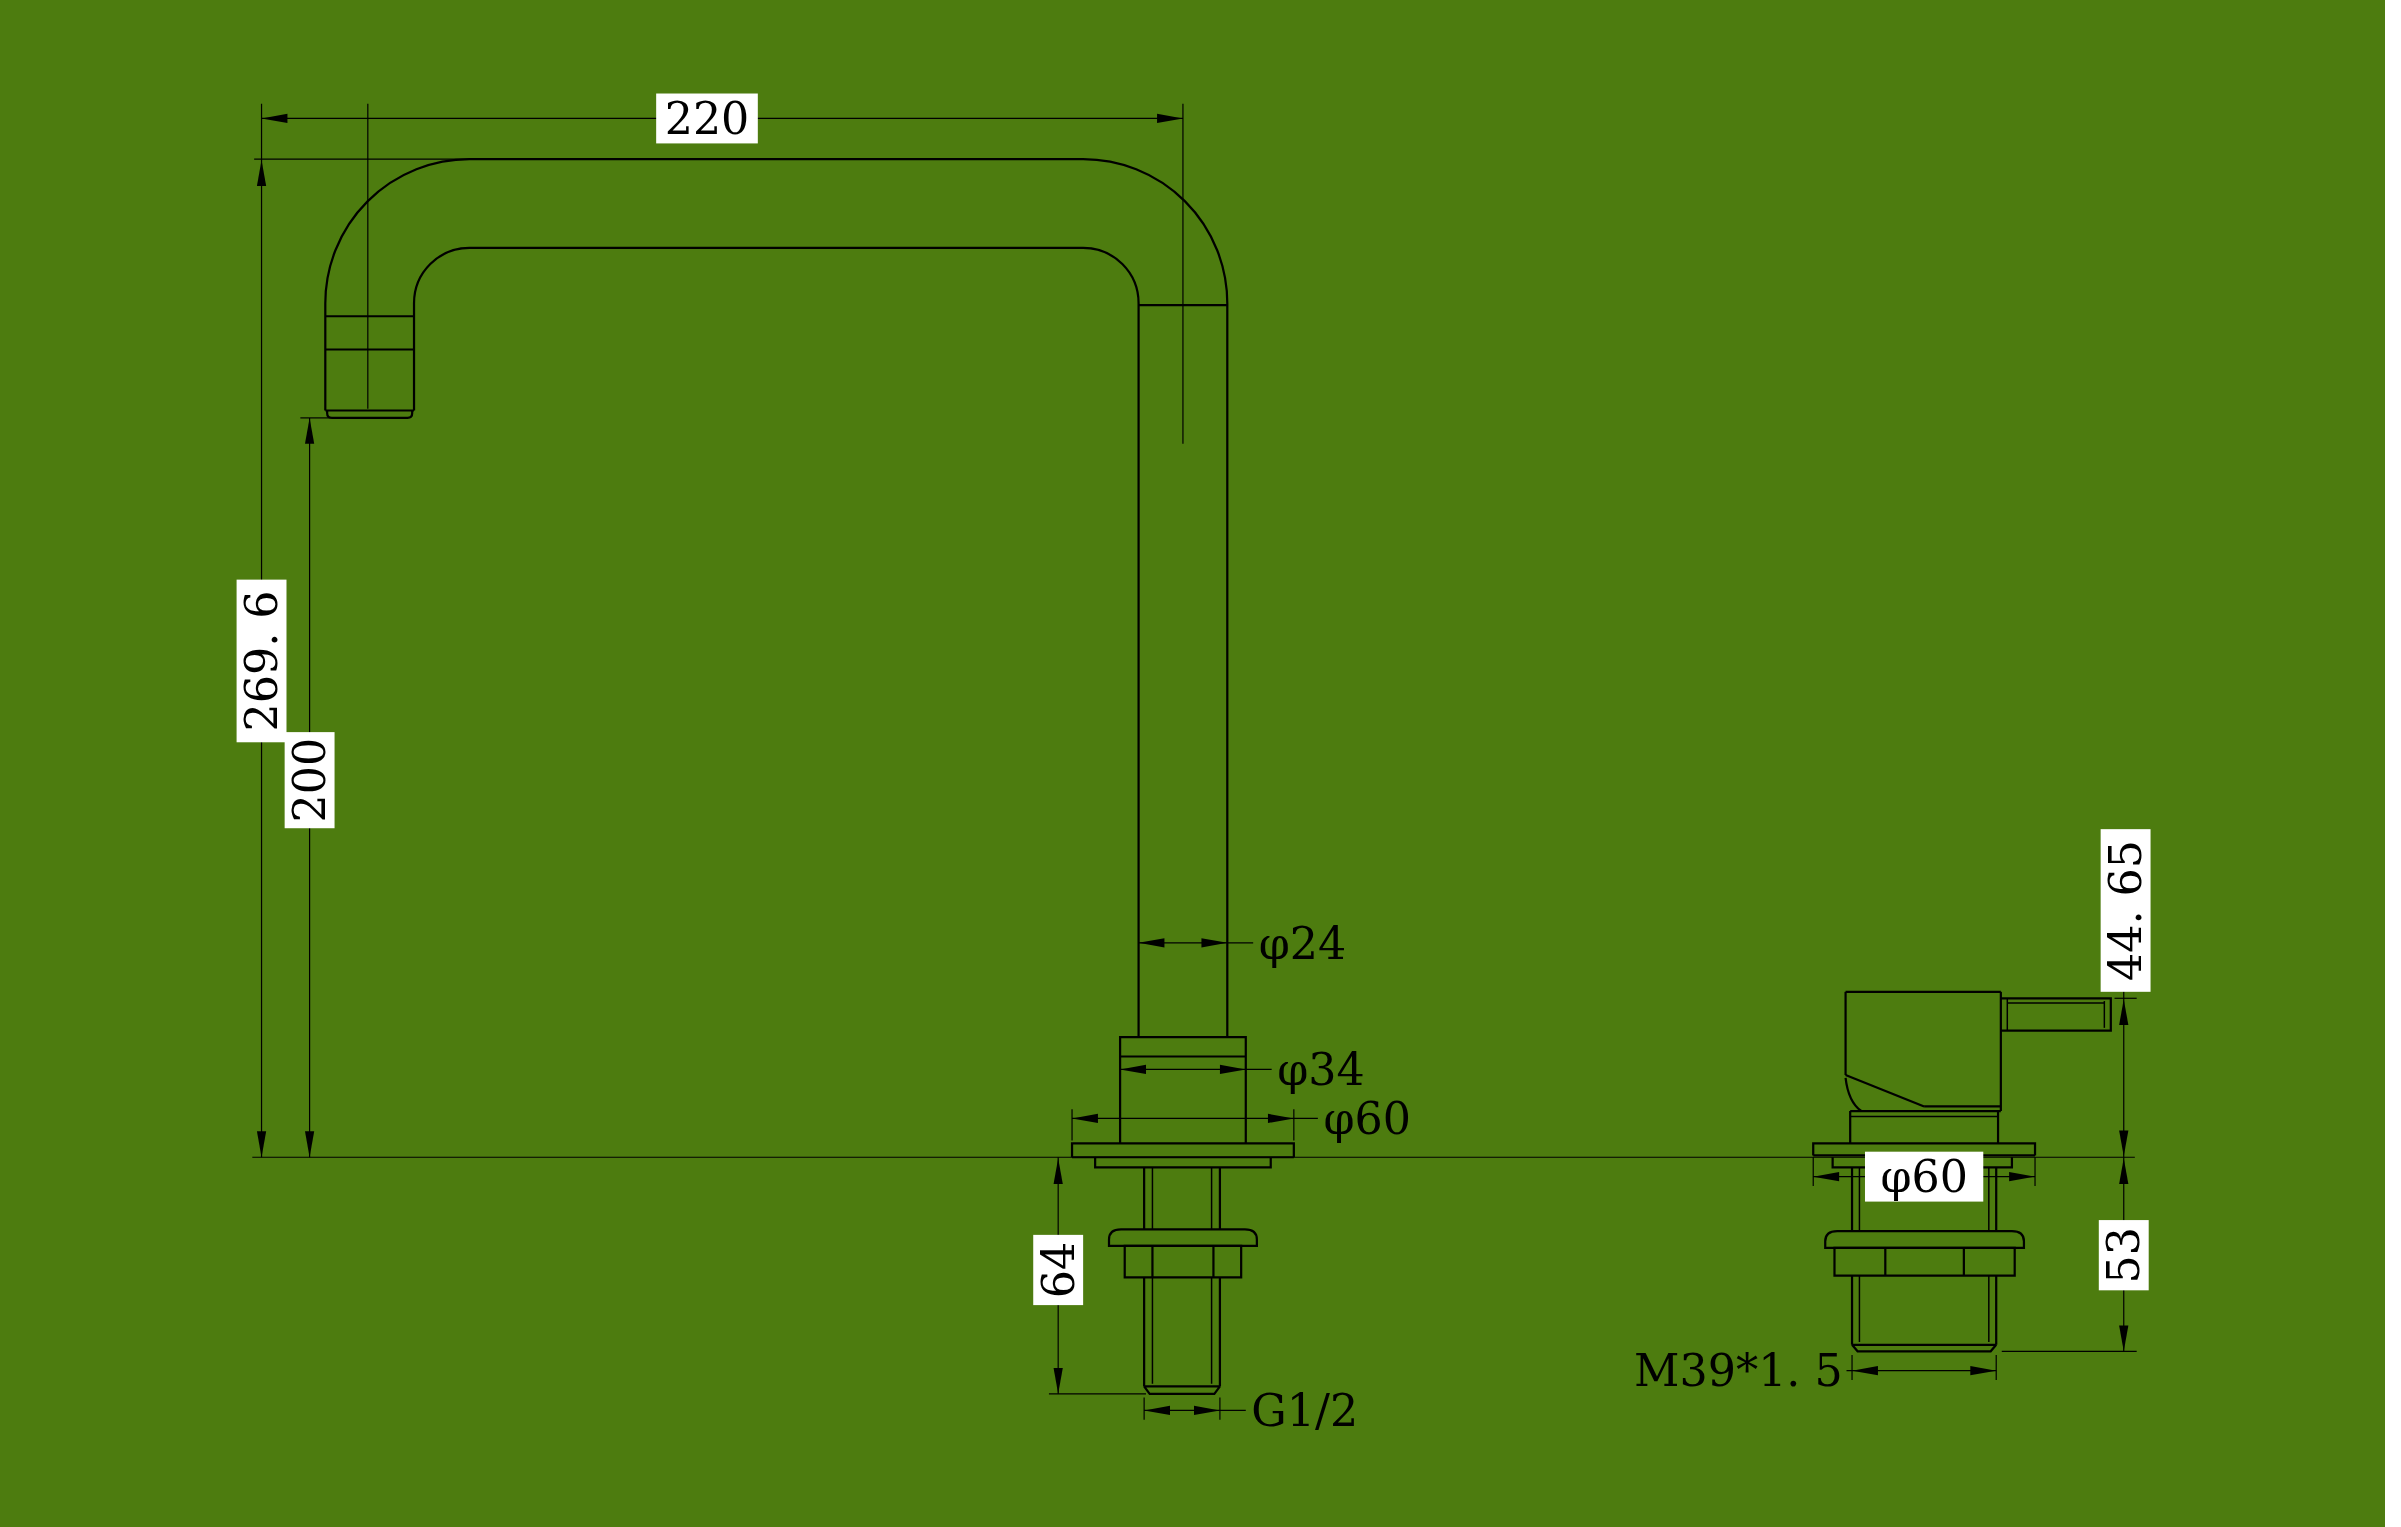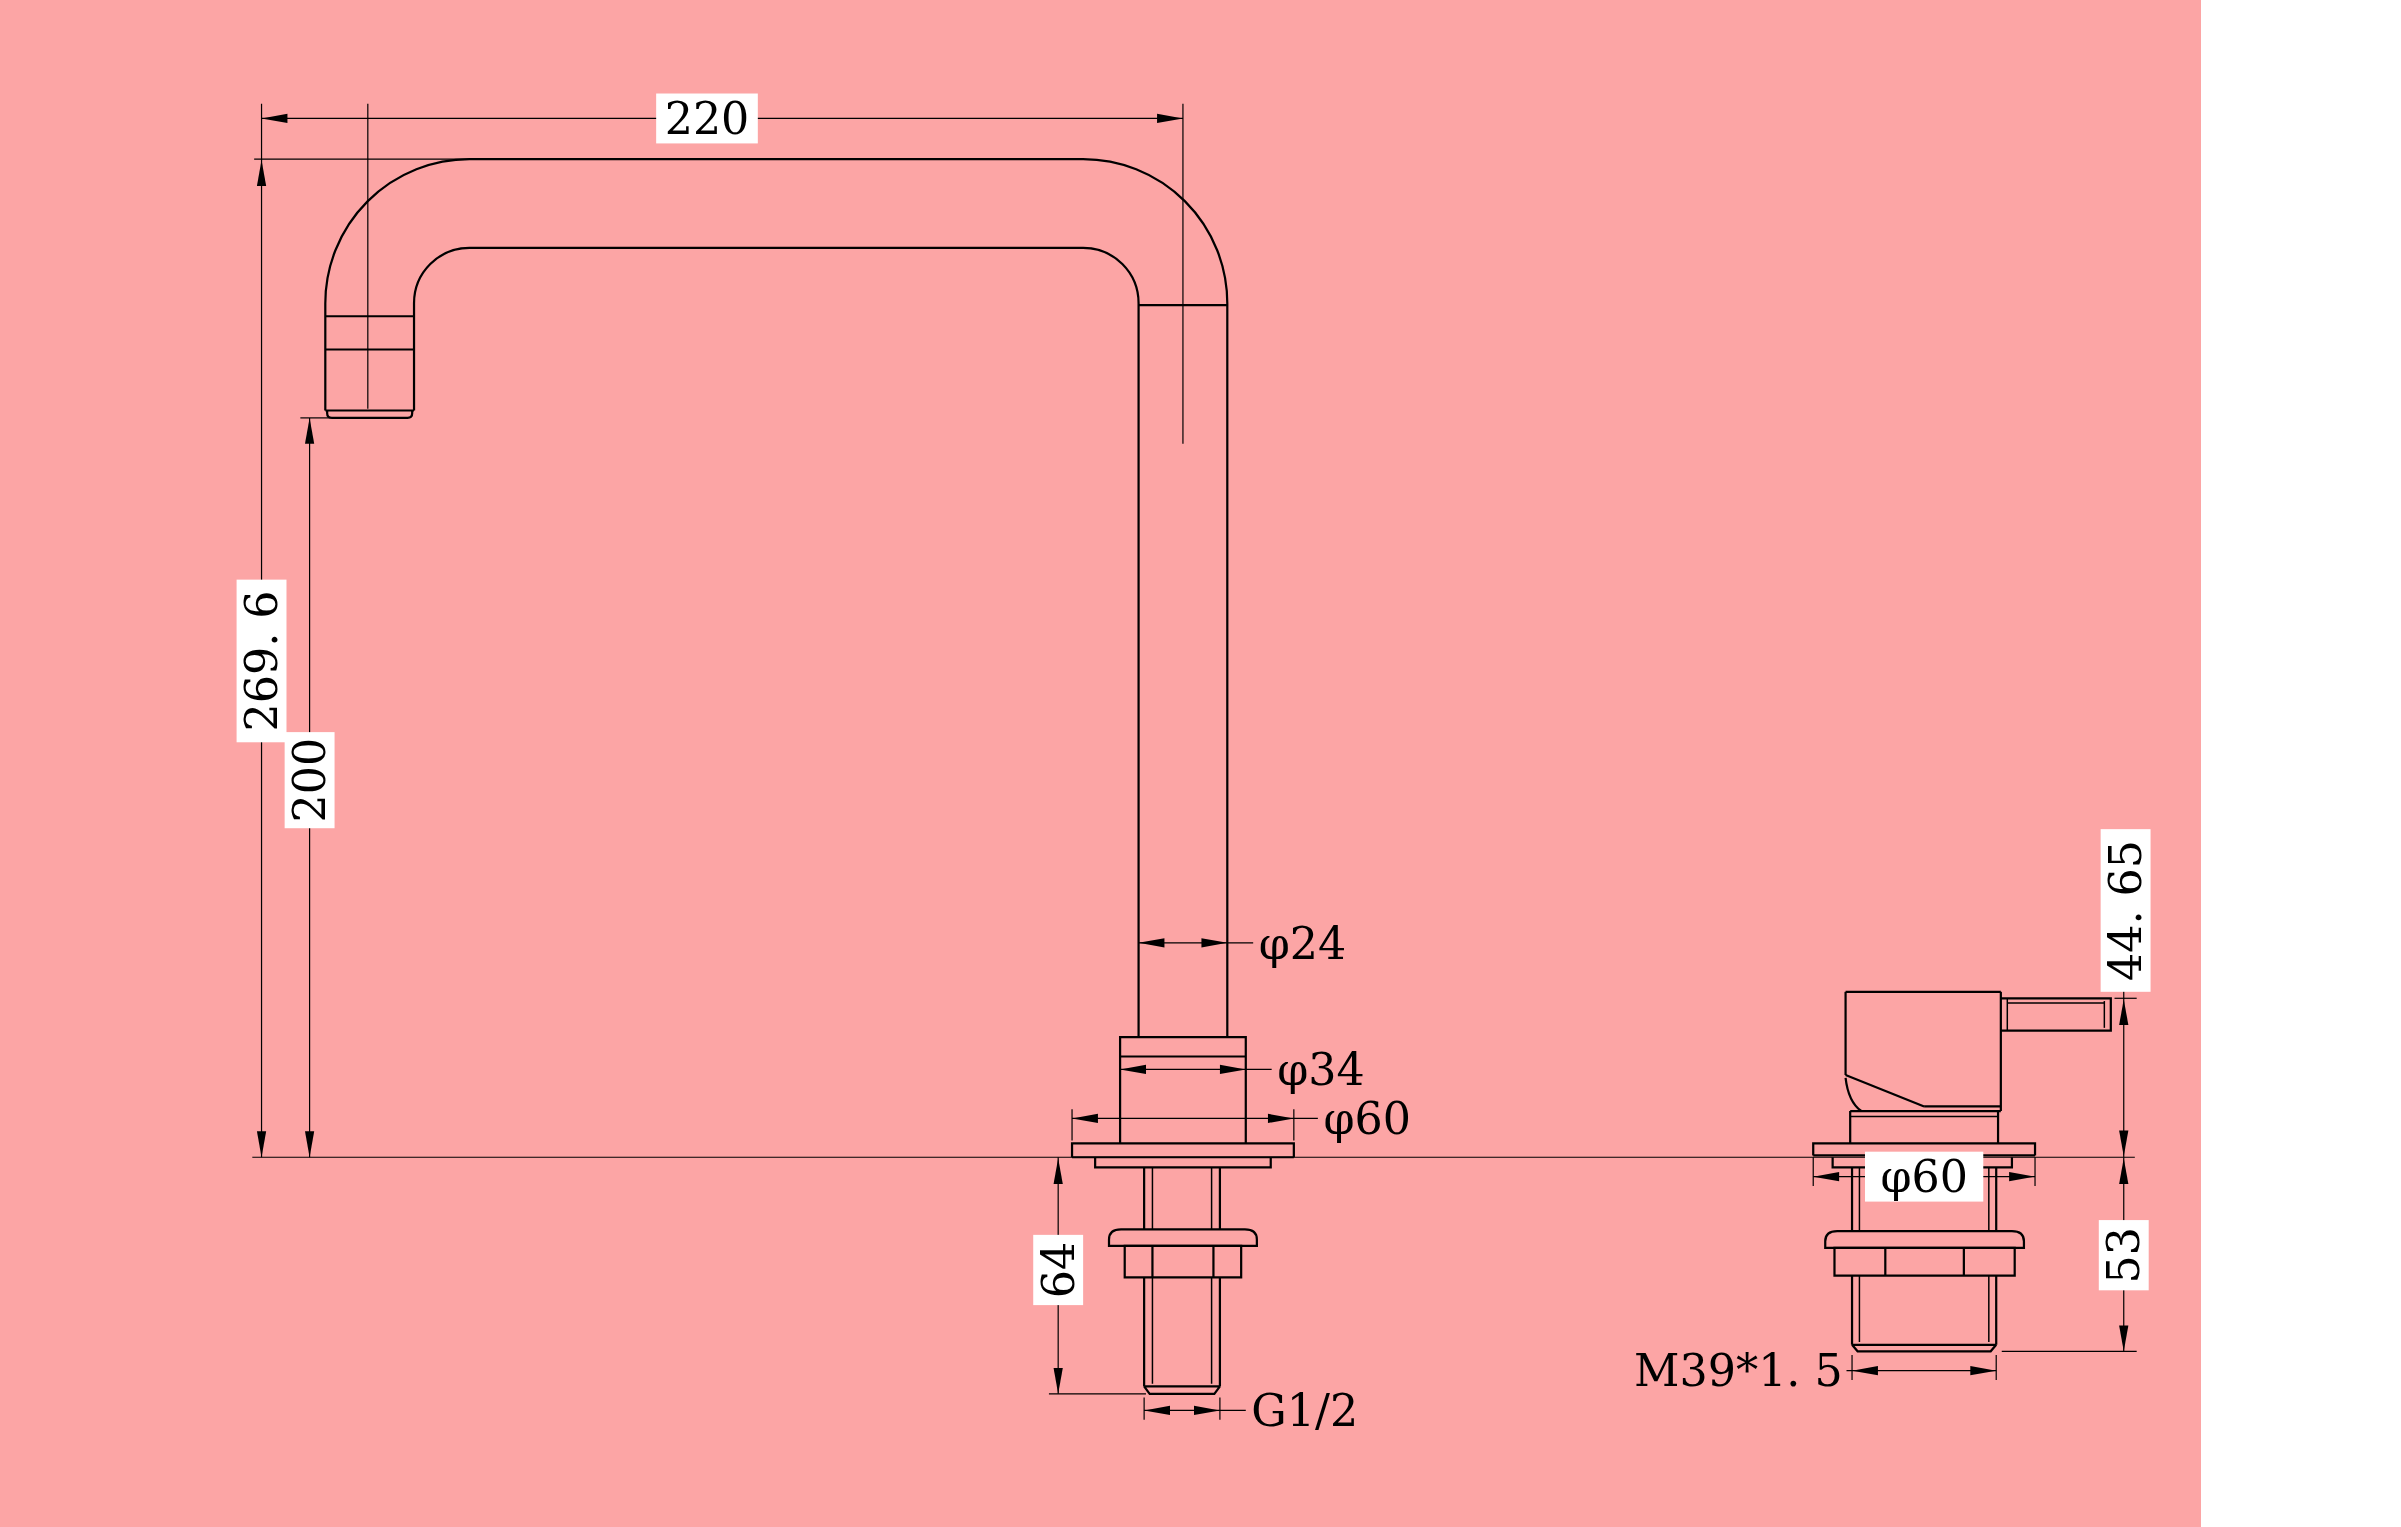--- a/index.html
+++ b/index.html
@@ -2,23 +2,23 @@
 <html style="font-size:15px"><head>
 <meta charset="utf-8">
 <style>
   html, body {
     margin: 0;
     padding: 0;
     background: #ffffff;
   }
   .canvas {
     position: relative;
-    width: 2201px;
+    width: 2385px;
     height: 1528px;
-    background: #fca5a5;
+    background: #4d7c0f;
     overflow: hidden;
   }
   svg { display: block; }
   .obj {
     fill: none;
     stroke: #000000;
     stroke-width: 2.4;
     stroke-linecap: butt;
     stroke-linejoin: miter;
   }

